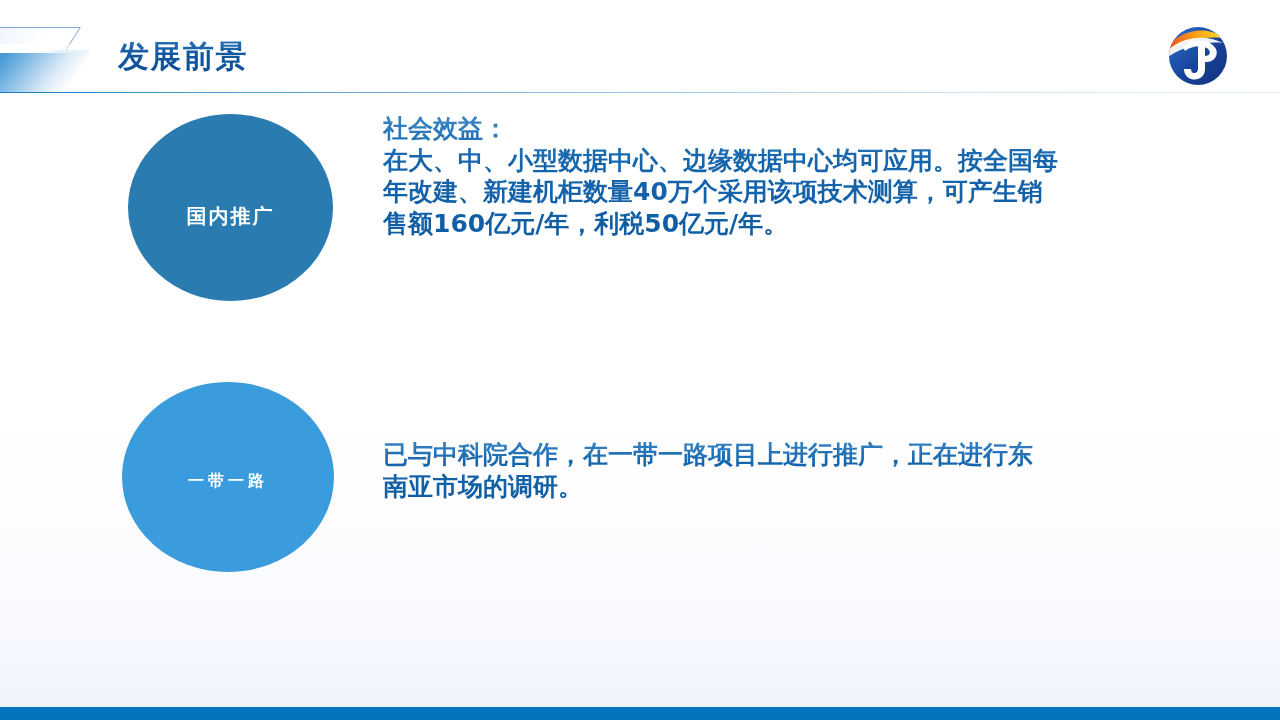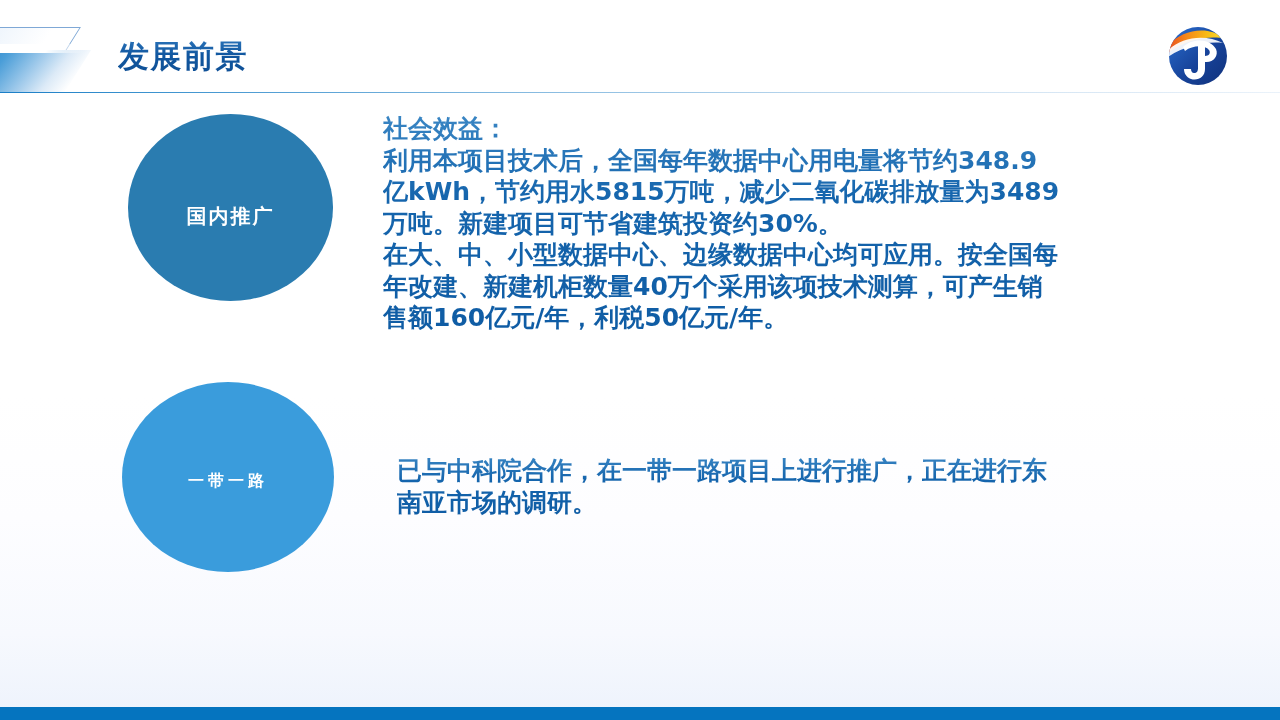--- a/index.html
+++ b/index.html
@@ -152,24 +152,23 @@
     color: transparent;
     -webkit-text-fill-color: transparent;
     letter-spacing: 0px;
   }
   .block-benefits {
     left: 383px;
     top: 113px;
     width: 678px;
   }
   .block-belt {
-    left: 397px;
+    left: 383px;
     top: 439px;
     width: 650px;
-    margin-top: 16px;
   }
   .para { margin: 0; }
   .para + .para { margin-top: 0; }
 
   
   .bottom-bar {
     position: absolute;
     left: 0;
     top: 707px;
     width: 1280px;
@@ -217,21 +216,20 @@
       </g>
     </svg>
   </div>
 
   <div class="circle circle-domestic">
     <span class="circle-label">国内推广</span>
   </div>
 
   <div class="text-block block-benefits">
     <p class="para">社会效益：</p>
-    <p class="para">利用本项目技术后，全国每年数据中心用电量将节约348.9亿kWh，节约用水5815万吨，减少二氧化碳排放量为3489万吨。新建项目可节省建筑投资约30%。</p>
     <p class="para">在大、中、小型数据中心、边缘数据中心均可应用。按全国每年改建、新建机柜数量40万个采用该项技术测算，可产生销售额160亿元/年，利税50亿元/年。</p>
   </div>
 
   <div class="circle circle-belt">
     <span class="circle-label">一带一路</span>
   </div>
 
   <div class="text-block block-belt">
     <p class="para">已与中科院合作，在一带一路项目上进行推广，正在进行东南亚市场的调研。</p>
   </div>

